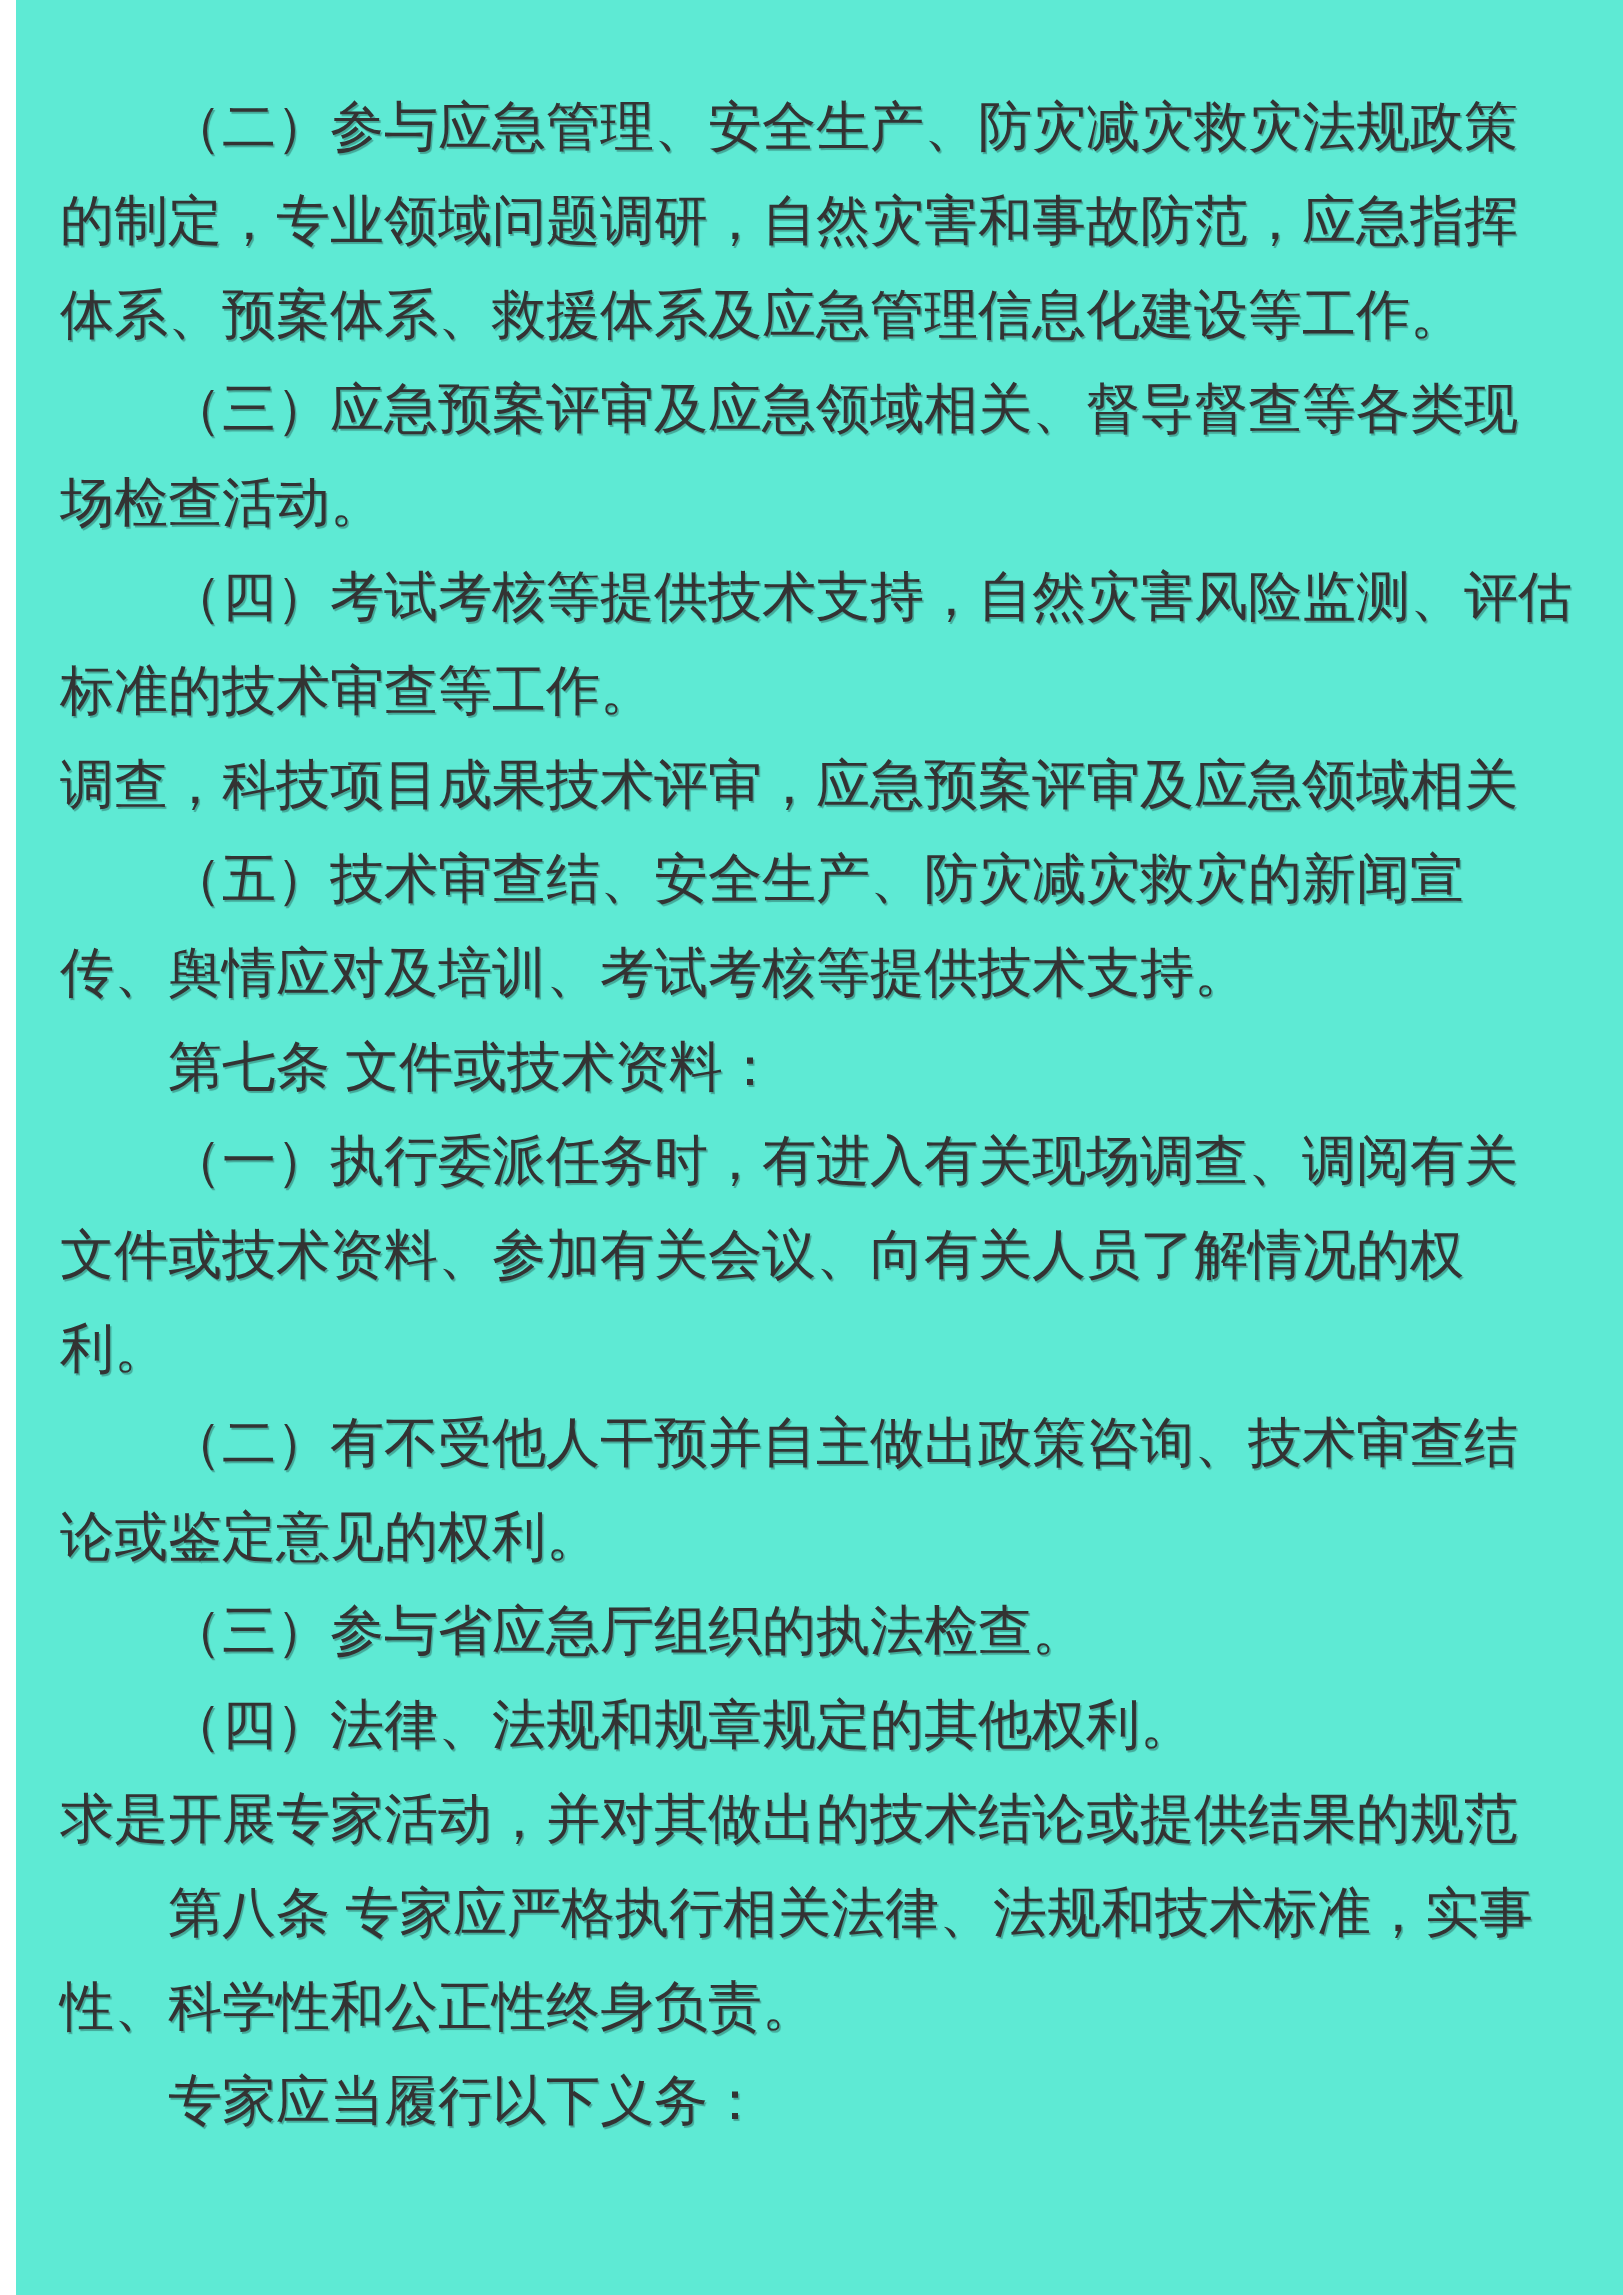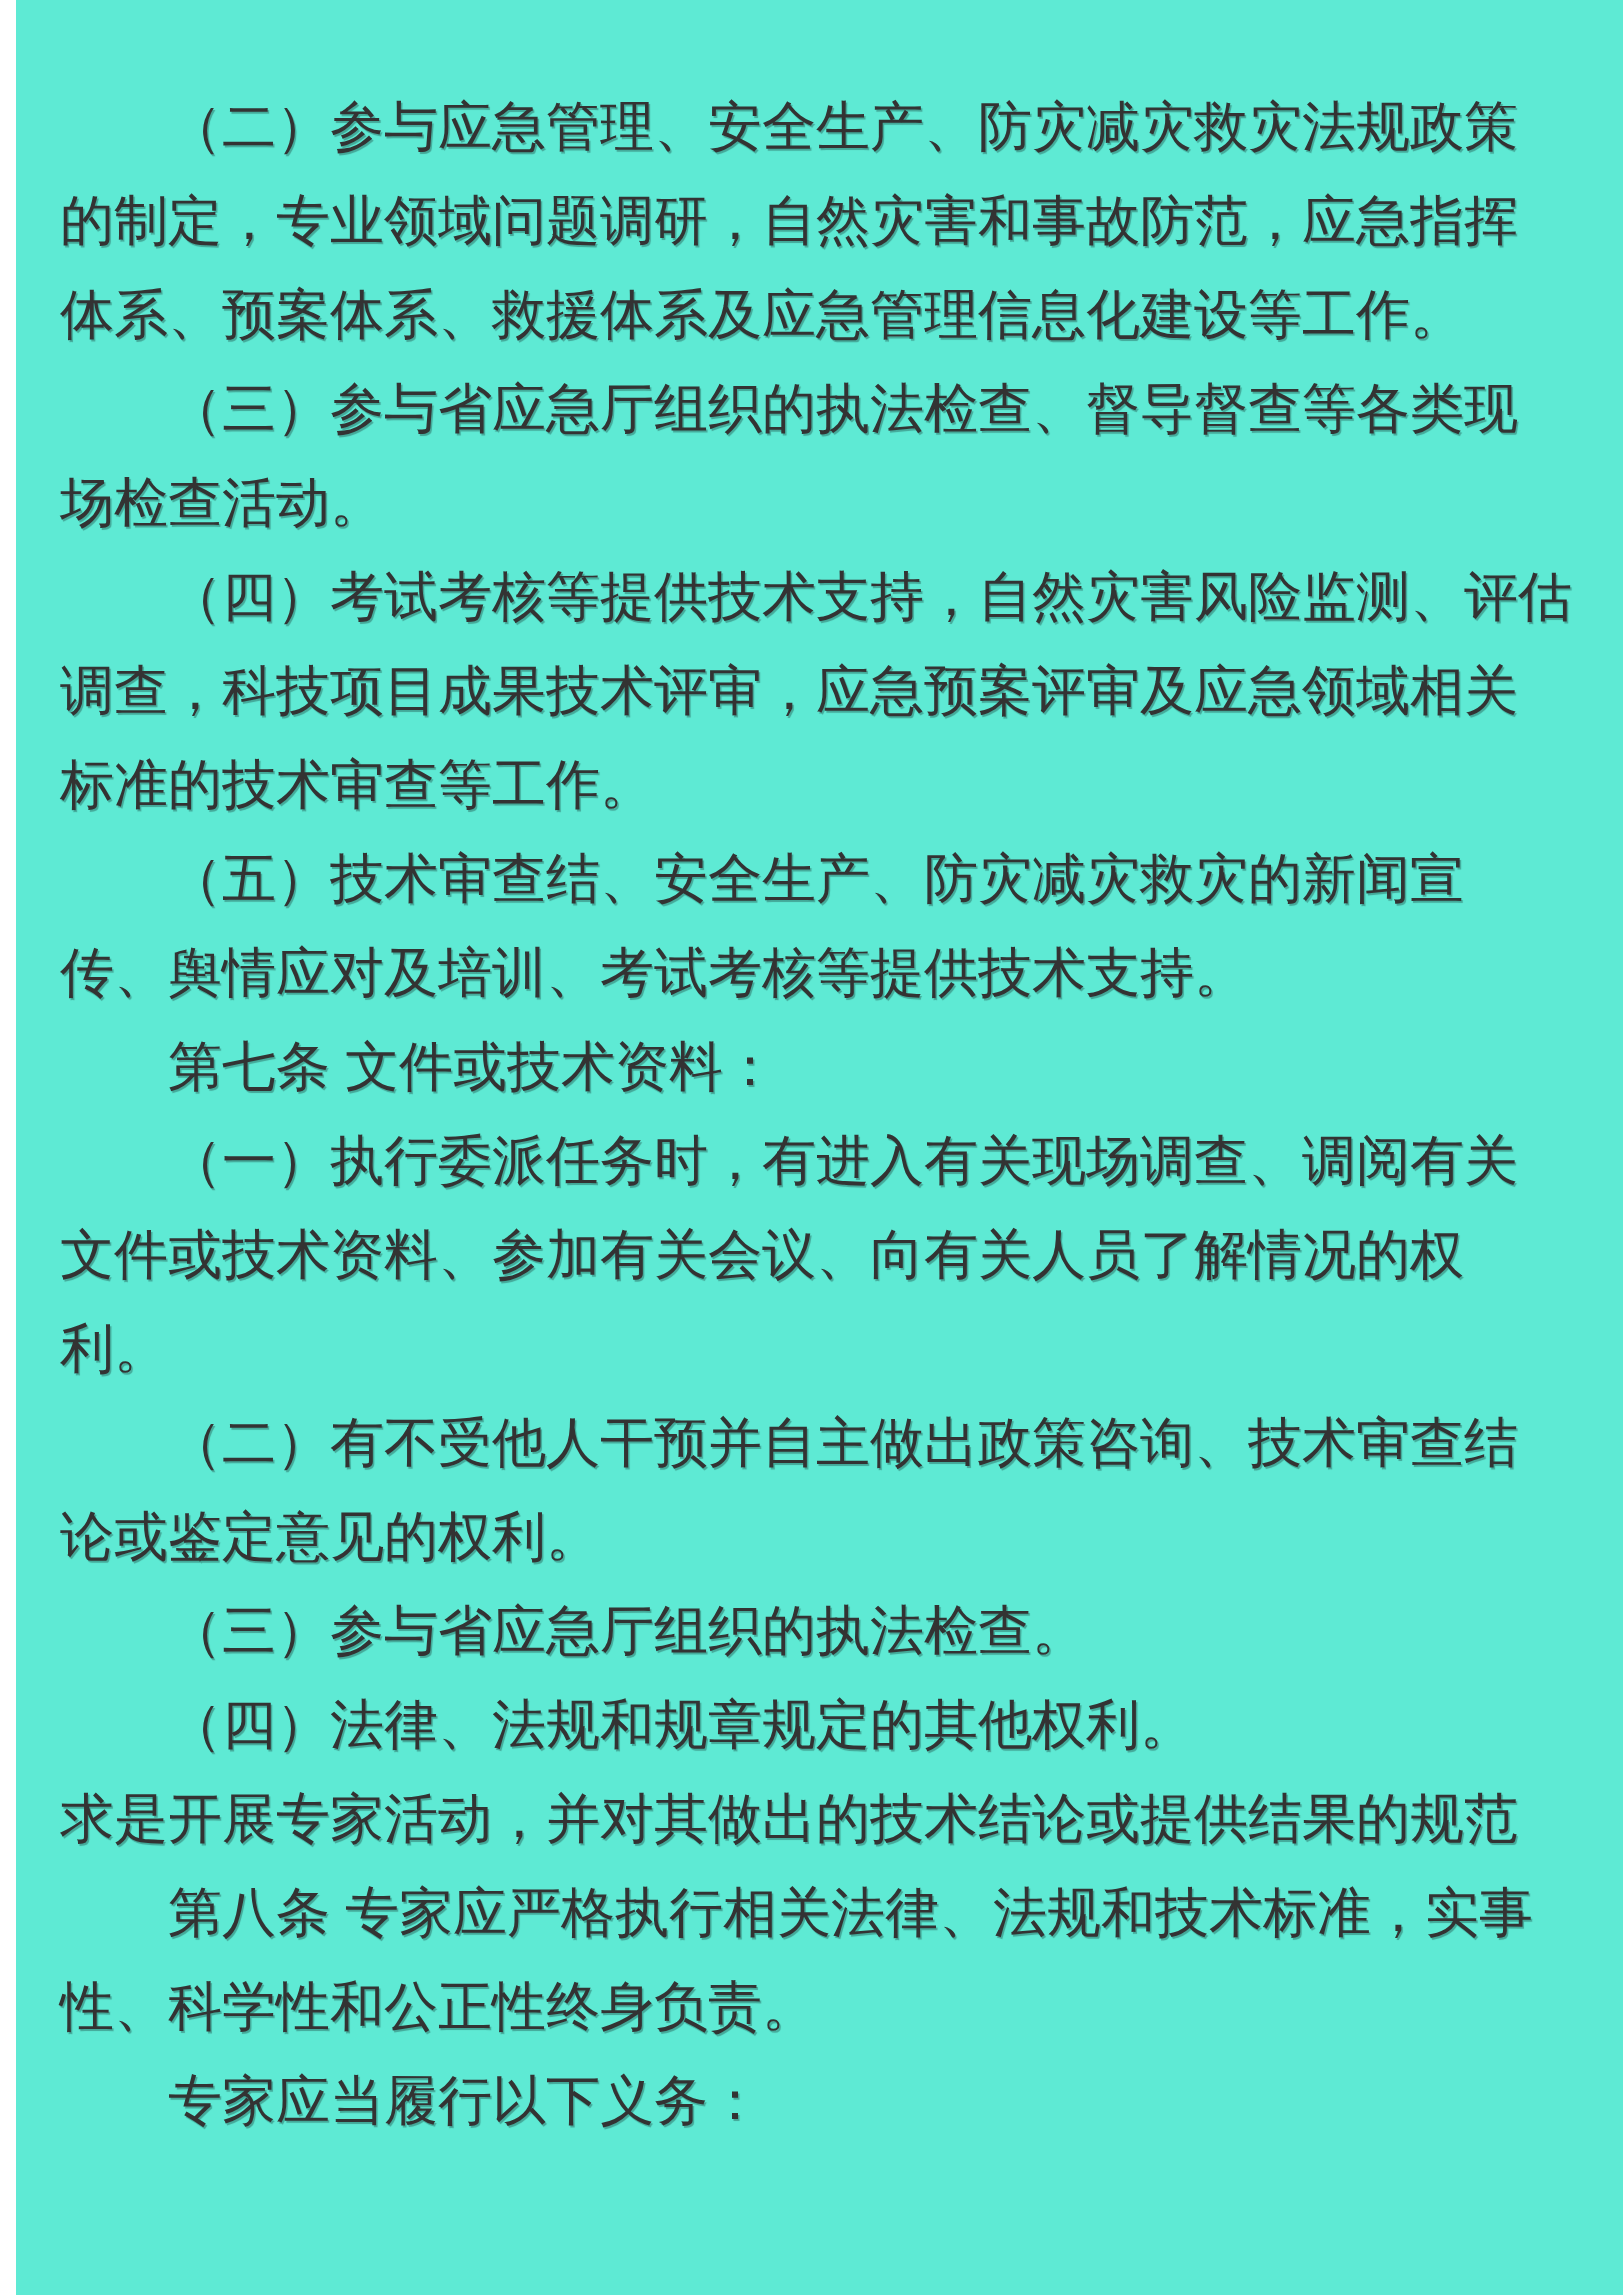--- a/index.html
+++ b/index.html
@@ -35,25 +35,25 @@
     text-indent: 108px;
   }
 </style>
 </head>
 <body>
 
 <div class="page">
     <div class="line first">（二）参与应急管理、安全生产、防灾减灾救灾法规政策</div>
     <div class="line">的制定，专业领域问题调研，自然灾害和事故防范，应急指挥</div>
     <div class="line">体系、预案体系、救援体系及应急管理信息化建设等工作。</div>
-    <div class="line first">（三）参与省应急厅组织的执法检查、督导督查等各类现</div>
+    <div class="line first">（三）应急预案评审及应急领域相关、督导督查等各类现</div>
     <div class="line">场检查活动。</div>
     <div class="line first">（四）考试考核等提供技术支持，自然灾害风险监测、评估</div>
+    <div class="line">标准的技术审查等工作。</div>
     <div class="line">调查，科技项目成果技术评审，应急预案评审及应急领域相关</div>
-    <div class="line">标准的技术审查等工作。</div>
     <div class="line first">（五）技术审查结、安全生产、防灾减灾救灾的新闻宣</div>
     <div class="line">传、舆情应对及培训、考试考核等提供技术支持。</div>
     <div class="line first">第七条 文件或技术资料：</div>
     <div class="line first">（一）执行委派任务时，有进入有关现场调查、调阅有关</div>
     <div class="line">文件或技术资料、参加有关会议、向有关人员了解情况的权</div>
     <div class="line">利。</div>
     <div class="line first">（二）有不受他人干预并自主做出政策咨询、技术审查结</div>
     <div class="line">论或鉴定意见的权利。</div>
     <div class="line first">（三）参与省应急厅组织的执法检查。</div>
     <div class="line first">（四）法律、法规和规章规定的其他权利。</div>

